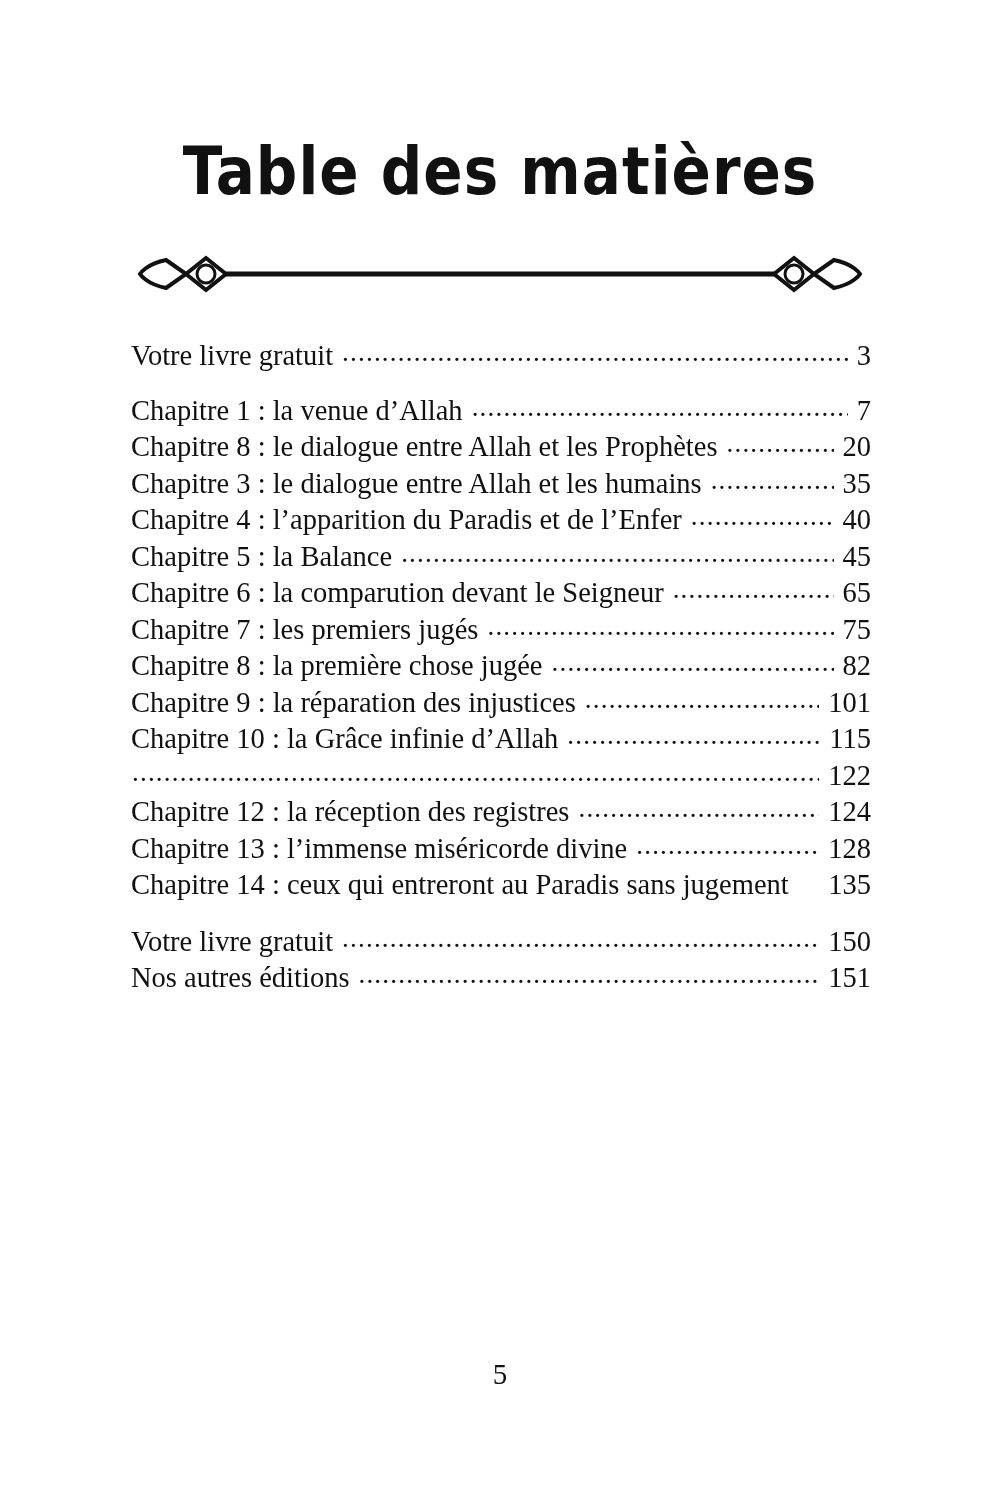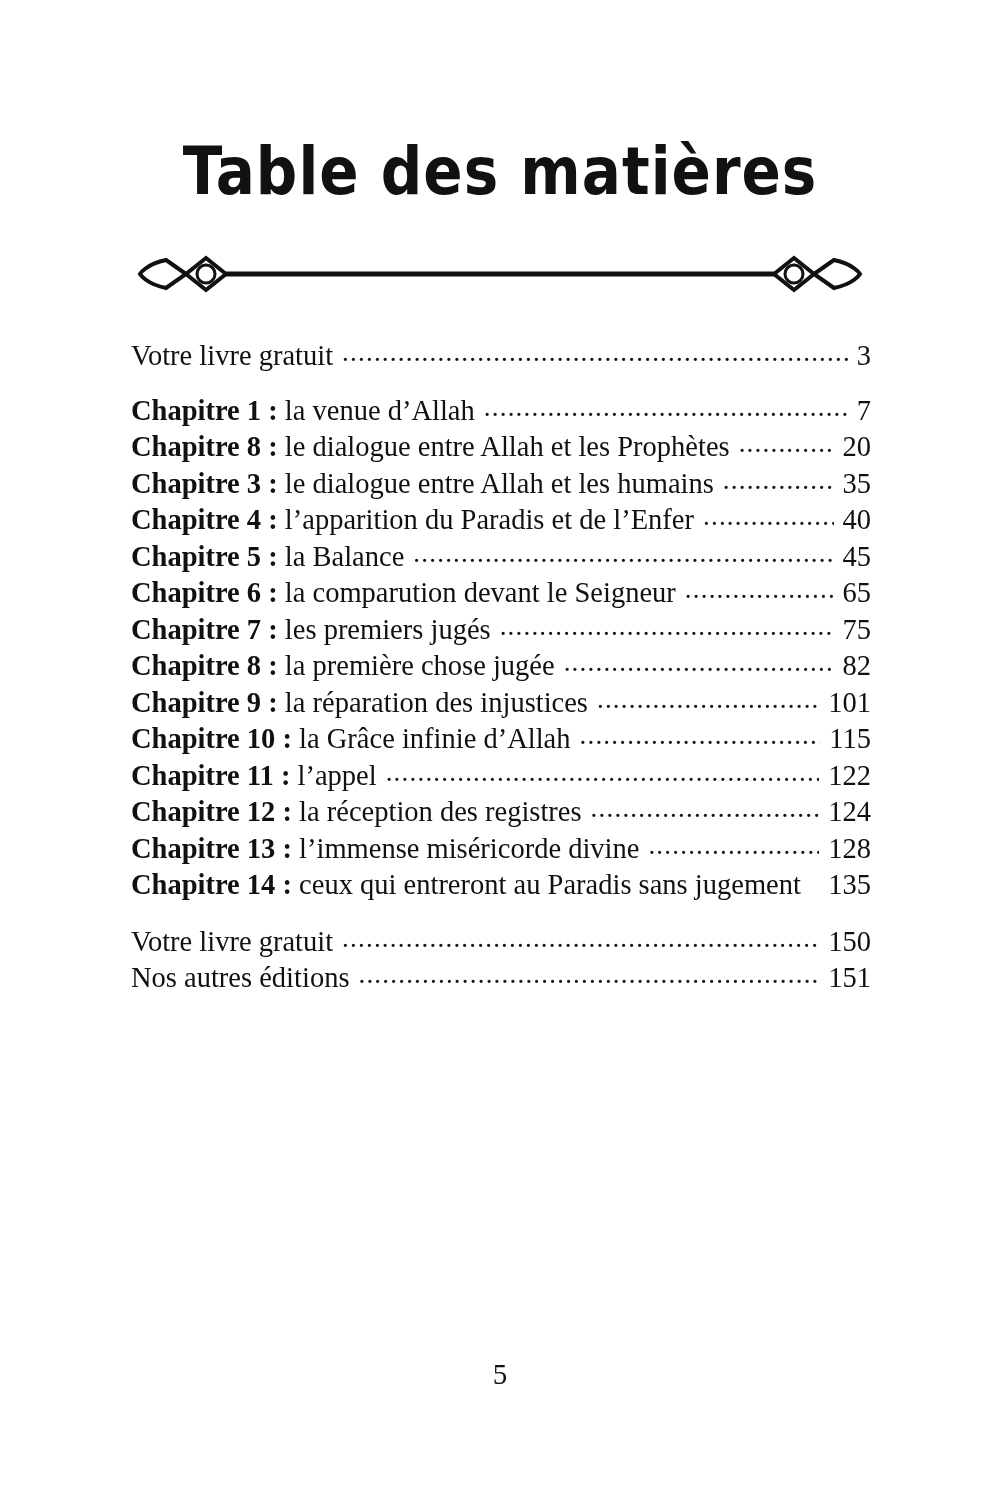--- a/index.html
+++ b/index.html
@@ -64,21 +64,21 @@
     line-height: 1.0;
     padding: 4px 0 4px 0;
     white-space: nowrap;
     gap: 8px;
   }
 
   .entry .label {
     flex: 0 0 auto;
   }
   .entry .chapnum {
-    font-weight: 700;
+    font-weight: 400;
   }
   .entry .dots {
     flex: 1 1 auto;
     overflow: hidden;
     margin: 0 1px;
     position: relative;
     top: -4px;
     letter-spacing: 1.2px;
     font-size: 27px;
   }
@@ -189,21 +189,20 @@
       <span class="page-num">101</span>
     </div>
 
     <div class="entry">
       <span class="label"><span class="chapnum">Chapitre 10 :</span> <span>la Grâce infinie d’Allah</span></span>
       <span class="dots">.................................................................................................</span>
       <span class="page-num">115</span>
     </div>
 
     <div class="entry">
-      <span class="label"><span class="chapnum">Chapitre 11 :</span> <span>l’appel</span></span>
       <span class="dots">.................................................................................................</span>
       <span class="page-num">122</span>
     </div>
 
     <div class="entry">
       <span class="label"><span class="chapnum">Chapitre 12 :</span> <span>la réception des registres</span></span>
       <span class="dots">.................................................................................................</span>
       <span class="page-num">124</span>
     </div>
 

